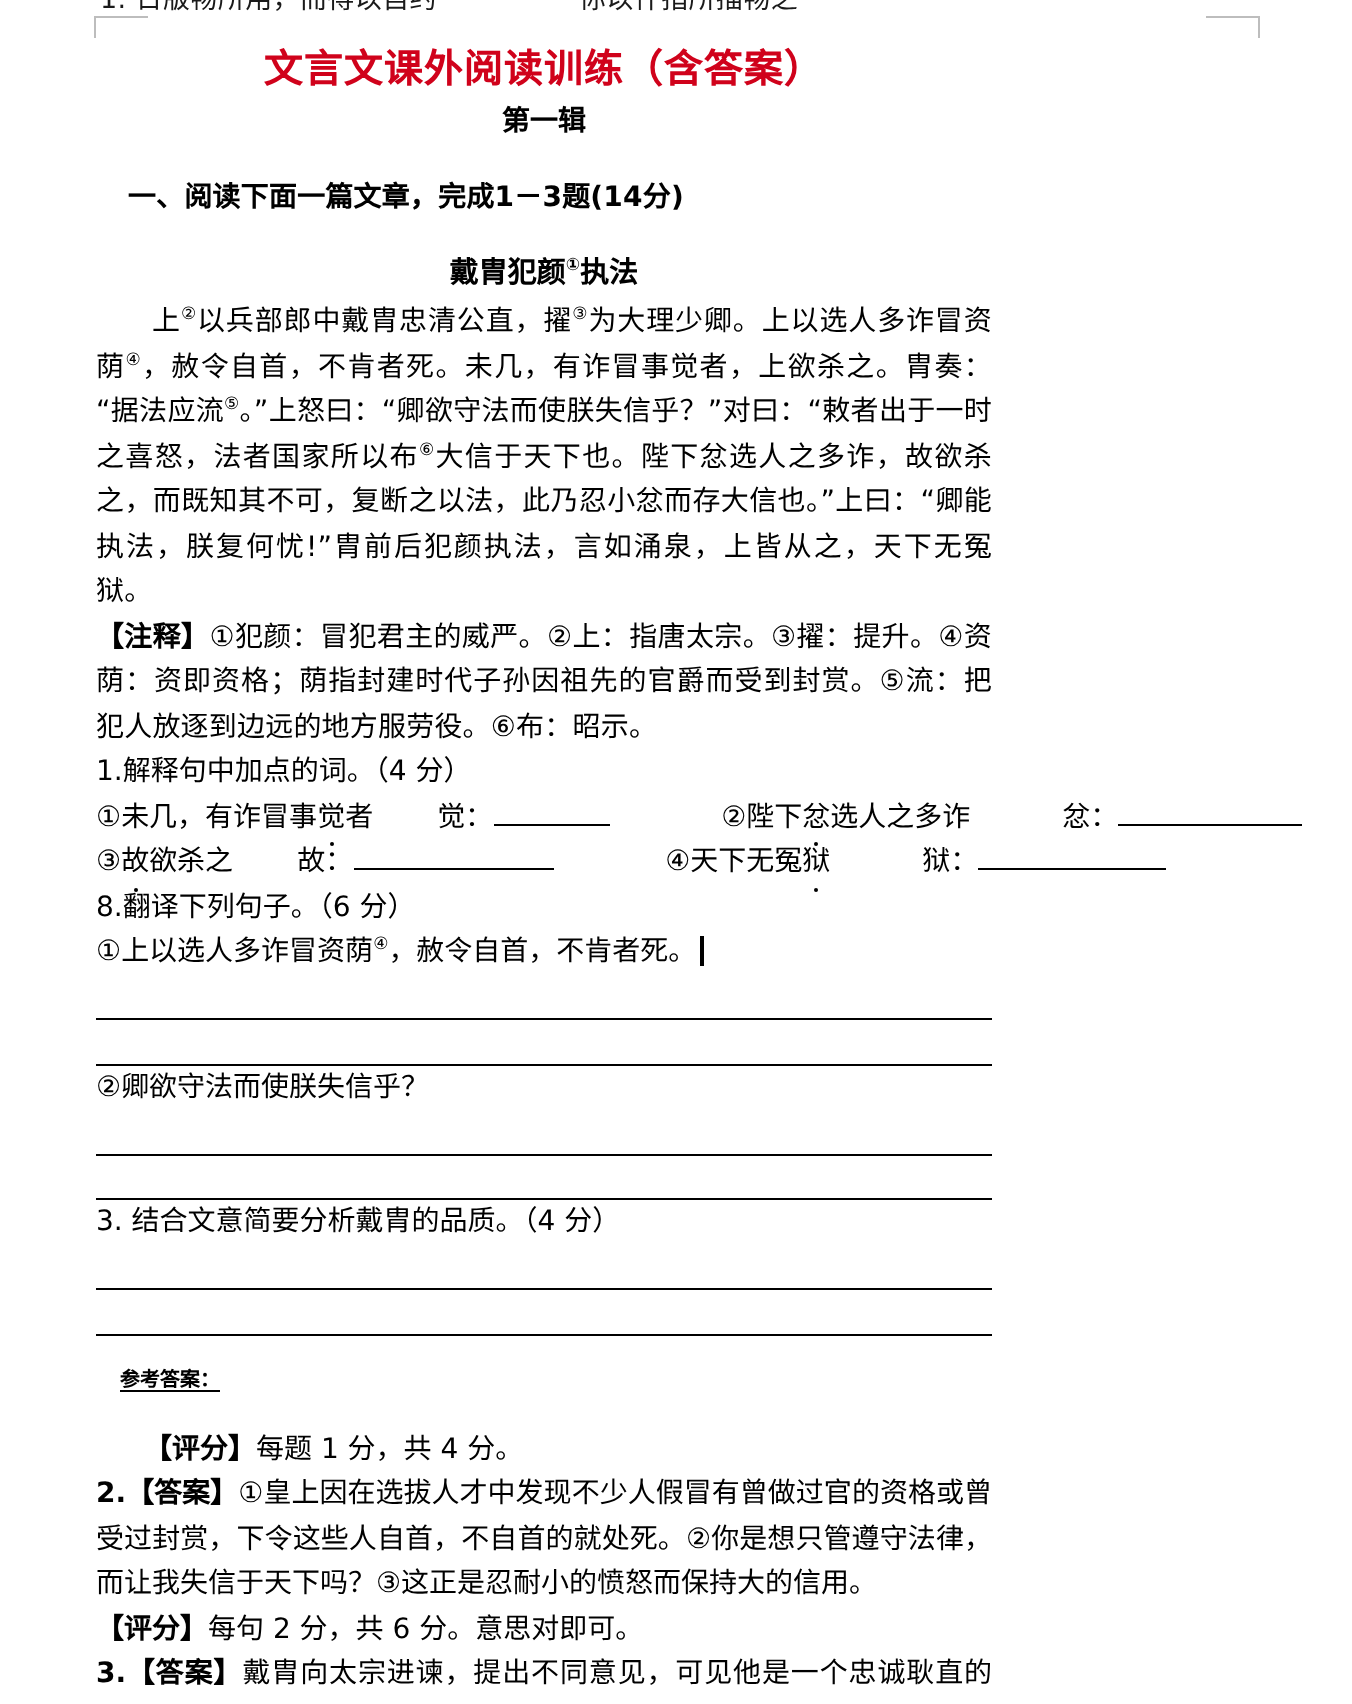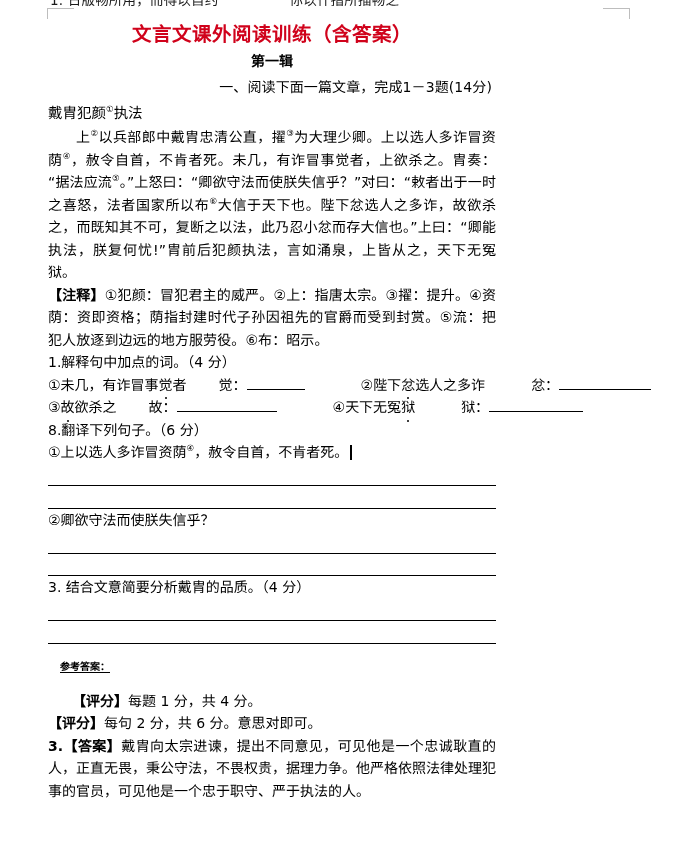--- a/index.html
+++ b/index.html
@@ -83,30 +83,29 @@
     letter-spacing: 0.5px;
   }
   .section-title {
     text-align: center;
     font-weight: bold;
     font-size: 14px;
     line-height: 21px;
     margin: 0 0 2px 0;
   }
   .q-heading {
-    font-weight: normal;
+    font-weight: bold;
     font-size: 14px;
     line-height: 22px;
-    margin: 4px;
+    margin: 16px;
     letter-spacing: 0.1px;
-    text-align: right;
   }
   .article-title {
-    text-align: left;
-    font-weight: normal;
+    text-align: center;
+    font-weight: bold;
     font-size: 14.5px;
     line-height: 23px;
     margin: 1px 0 1px 0;
   }
 
   .para {
     font-size: 14px;
     line-height: 22.5px;
     text-align: justify;
     text-justify: inter-ideograph;
@@ -294,20 +293,23 @@
 
     <div class="ans-heading-wrap">
       <span class="ans-heading">参考答案：</span>
     </div>
 
     <div class="ans-line ind">
       <span class="bk">【评分】</span><span>每题 1 分，共 4 分。</span>
     </div>
 
     <div class="ans-line">
+      <span class="bk">2.【答案】</span><span>①皇上因在选拔人才中发现不少人假冒有曾做过官的资格或曾受过封赏，下令这些人自首，不自首的就处死。②你是想只管遵守法律，而让我失信于天下吗？③这正是忍耐小的愤怒而保持大的信用。</span>
+    </div>
+    <div class="ans-line">
       <span class="bk">【评分】</span><span>每句 2 分，共 6 分。意思对即可。</span>
     </div>
 
     <div class="ans-line">
       <span class="bk">3.【答案】</span><span>戴胄向太宗进谏，提出不同意见，可见他是一个忠诚耿直的人，正直无畏，秉公守法，不畏权贵，据理力争。他严格依照法律处理犯事的官员，可见他是一个忠于职守、严于执法的人。</span>
     </div>
 
   </div>
 </div>
 

